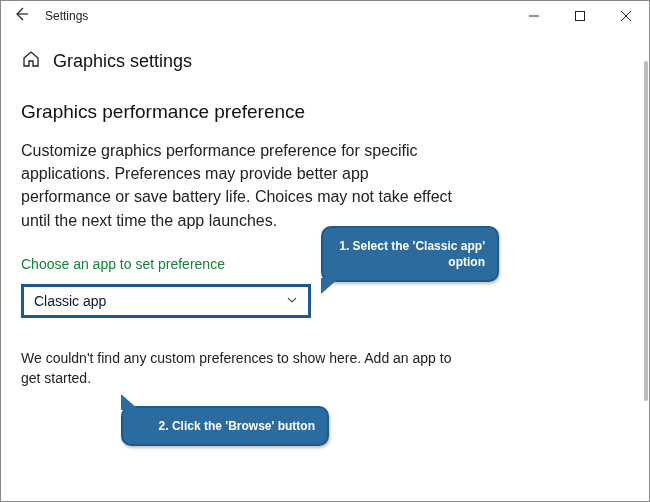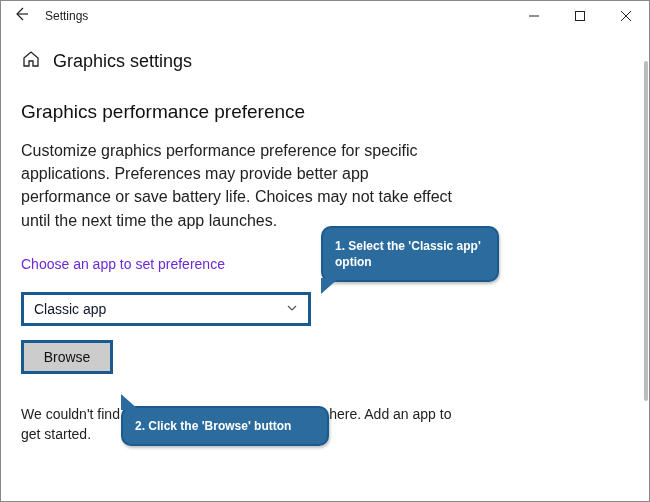--- a/index.html
+++ b/index.html
@@ -10,28 +10,28 @@
   .titlebar .title { flex: 0 0 auto; margin-left: 4px; }
   .titlebar .spacer { flex: 1; }
   .titlebar .btn { width: 46px; height: 30px; display: flex; align-items: center; justify-content: center; font-size: 12px; }
   .titlebar .btn svg { display: block; }
   .content { padding: 18px 20px 0 20px; position: relative; }
   .header-row { display: flex; align-items: center; gap: 12px; margin-bottom: 28px; }
   .home-icon { width: 20px; height: 20px; }
   .page-title { font-size: 18px; font-weight: 400; color: #111; }
   .section-title { font-size: 19px; font-weight: 400; color: #111; margin-bottom: 16px; }
   .desc { font-size: 16px; color: #222; line-height: 1.45; max-width: 440px; margin-bottom: 24px; }
-  .label { font-size: 14px; color: #6d28d9; margin-bottom: 20px; }
+  .label { font-size: 14px; color: #15803d; margin-bottom: 12px; }
   .dropdown { width: 290px; height: 34px; border: 3px solid #1b5a8f; background: #fff; display: flex; align-items: center; padding: 0 10px; font-size: 14px; color: #0f172a; position: relative; }
   .dropdown .chev { margin-left: auto; }
   .browse { margin-top: 14px; width: 92px; height: 34px; border: 3px solid #1b5a8f; background: #ccc; display: flex; align-items: center; justify-content: center; font-size: 14px; color: #111; }
   .empty { margin-top: 30px; font-size: 14px; color: #222; max-width: 440px; line-height: 1.45; }
   .scrollbar { position: absolute; right: 1px; top: 60px; width: 4px; height: 340px; background: #bcbcbc; border-radius: 2px; }
   
-  .callout { position: absolute; background: #2b6b9e; border: 2px solid #1b5a8f; border-radius: 10px; color: #fff; font-size: 12px; font-weight: 600; text-align: left; padding: 10px 12px; line-height: 1.35; box-shadow: 1px 2px 3px rgba(0,0,0,0.25); }
+  .callout { position: absolute; background: #2b6b9e; border: 2px solid #1b5a8f; border-radius: 10px; color: #fff; font-size: 12px; font-weight: 600; text-align: right; padding: 10px 12px; line-height: 1.35; box-shadow: 1px 2px 3px rgba(0,0,0,0.25); }
   .callout .tail { position: absolute; width: 0; height: 0; }
   .c1 { left: 320px; top: 225px; width: 178px; }
   .c1 .tail { left: -2px; bottom: -14px; border-left: 0 solid transparent; border-right: 18px solid transparent; border-top: 16px solid #2b6b9e; }
   .c1 .tail-border { position: absolute; left: -4px; bottom: -18px; border-left: 0 solid transparent; border-right: 22px solid transparent; border-top: 20px solid #1b5a8f; z-index: -1; }
   .c2 { left: 120px; top: 405px; width: 208px; }
   .c2 .tail { left: -2px; top: -14px; border-left: 0 solid transparent; border-right: 18px solid transparent; border-bottom: 16px solid #2b6b9e; }
   .c2 .tail-border { position: absolute; left: -4px; top: -18px; border-left: 0 solid transparent; border-right: 22px solid transparent; border-bottom: 20px solid #1b5a8f; z-index: -1; }
 </style>
 </head>
 <body>
@@ -82,23 +82,20 @@
 
     <div class="dropdown">
       <span>Classic app</span>
       <span class="chev">
         <svg width="12" height="12" viewBox="0 0 12 12">
             <path d="M2 4 L6 8 L10 4" stroke="#555" stroke-width="1.2" fill="none"></path>
           </svg>
       </span>
     </div>
 
-    <div class="browse">
-      <span>Browse</span>
-    </div>
 
     <div class="empty">We couldn't find any custom preferences to show here. Add an app to get started.</div>
   </div>
 
   <div class="scrollbar"></div>
 
   <div class="callout c1">
     <div class="tail-border"></div><div class="tail"></div>
     <span>1. Select the 'Classic app' option</span>
   </div>

